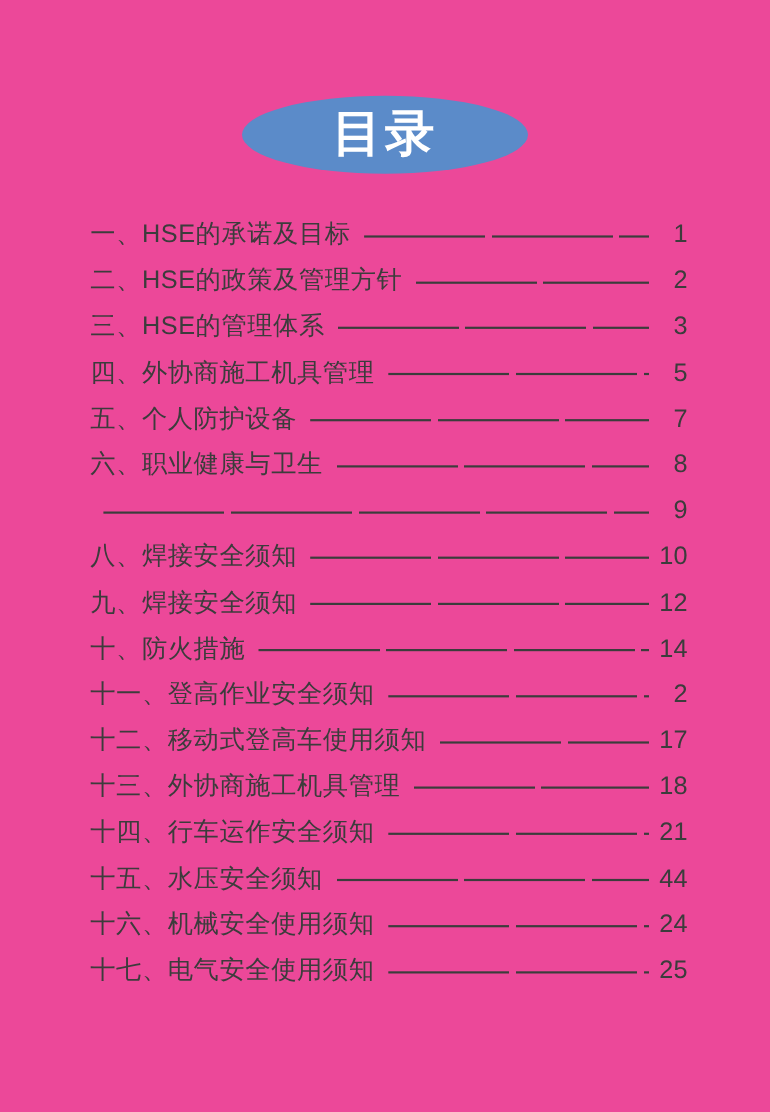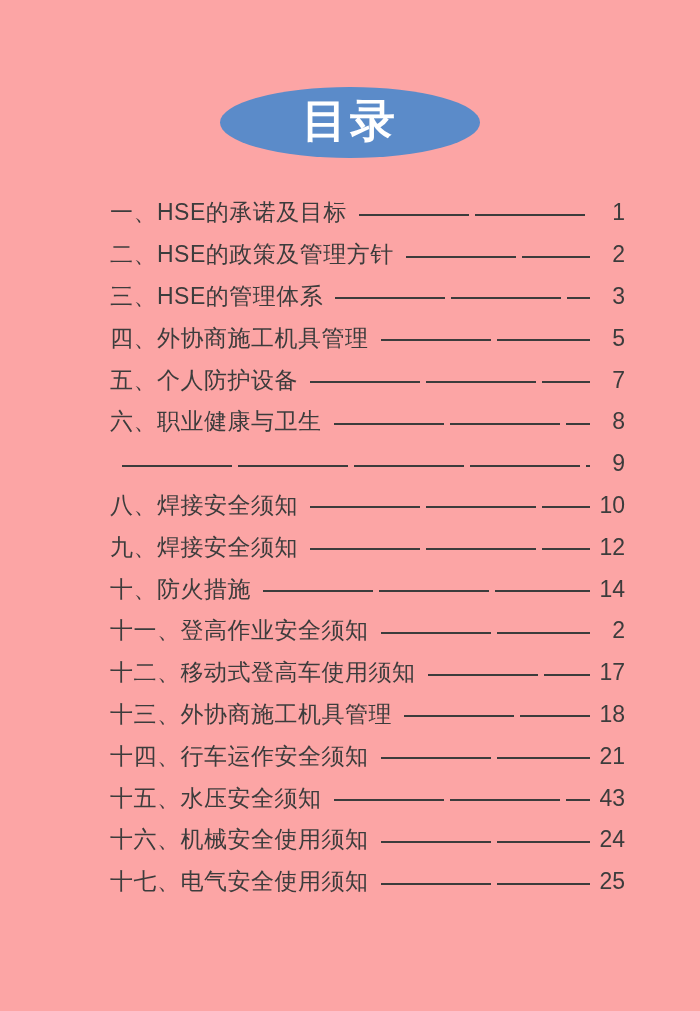--- a/index.html
+++ b/index.html
@@ -4,21 +4,21 @@
 <style>
   html, body {
     margin: 0;
     padding: 0;
     background: #ffffff;
   }
   .page {
     position: relative;
     width: 700px;
     height: 1011px;
-    background: #fca5a5;
+    background: #ec4899;
     overflow: hidden;
     font-family: "Liberation Sans", "DejaVu Sans", sans-serif;
   }
   .toc-header-ellipse {
     position: absolute;
     left: 220px;
     top: 87px;
     width: 260px;
     height: 71px;
     background: #5b8bc9;
@@ -39,21 +39,20 @@
     position: absolute;
     left: 82px;
     top: 192px;
     width: 543px; 
   }
   .toc-row {
     height: 41.8px;
     display: flex;
     align-items: center;
     color: #3c3c3c;
-    margin-left: 28px;
   }
   .toc-label {
     font-size: 23px;
     white-space: nowrap;
     letter-spacing: 0.5px;
   }
   .toc-leader {
     flex: 1;
     height: 2px;
     margin: 4px 5px 0 12px;
@@ -159,21 +158,21 @@
 
     <div class="toc-row">
       <span class="toc-label">十四、行车运作安全须知</span>
       <span class="toc-leader"></span>
       <span class="toc-page-num">21</span>
     </div>
 
     <div class="toc-row">
       <span class="toc-label">十五、水压安全须知</span>
       <span class="toc-leader"></span>
-      <span class="toc-page-num">43</span>
+      <span class="toc-page-num">44</span>
     </div>
 
     <div class="toc-row">
       <span class="toc-label">十六、机械安全使用须知</span>
       <span class="toc-leader"></span>
       <span class="toc-page-num">24</span>
     </div>
 
     <div class="toc-row">
       <span class="toc-label">十七、电气安全使用须知</span>

